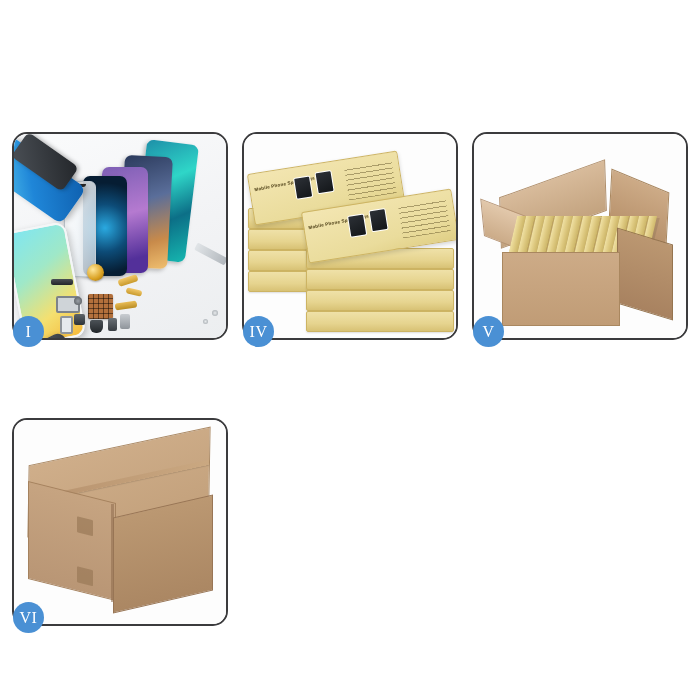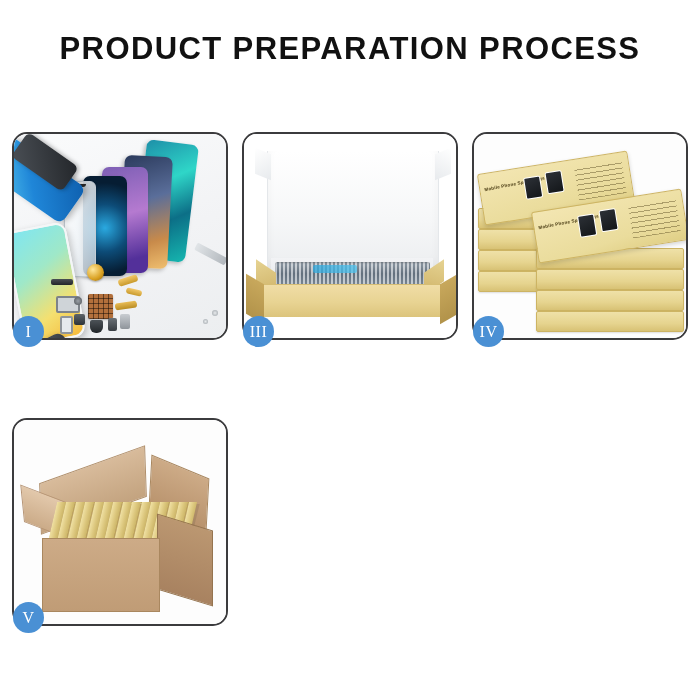--- a/index.html
+++ b/index.html
@@ -408,21 +408,20 @@
   }
   .c6-edge {
     position: absolute; left: 97px; top: 84px; width: 3px; height: 98px;
     background: #8e6c4d; opacity: .55;
   }
 </style>
 </head>
 <body>
 
 <div class="header">
-  <div class="title">PRODUCT PREPARATION PROCESS</div>
 </div>
 
 <div class="grid">
 
   <div class="panel">
     <div class="panel-inner p1">
       <div class="ph fan5"></div>
       <div class="ph fan4"></div>
       <div class="ph fan3"></div>
       <div class="ph fan2"></div>
@@ -445,31 +444,20 @@
       <div class="cmp bkt5"></div>
       <div class="cmp bkt6"></div>
       <div class="cmp bkt7"></div>
       <div class="cmp scr1"></div>
       <div class="cmp scr2"></div>
     </div>
     <div class="badge">I</div>
   </div>
 
 
-  <div class="panel">
-    <div class="panel-inner p3">
-      <div class="lid"></div>
-      <div class="tray-inner"></div>
-      <div class="contents"></div>
-      <div class="flap-l"></div>
-      <div class="flap-r"></div>
-      <div class="box-front"></div>
-    </div>
-    <div class="badge">III</div>
-  </div>
 
   <div class="panel">
     <div class="panel-inner p4">
       <div class="stack">
         <div class="sbox sL1"></div>
         <div class="sbox sL2"></div>
         <div class="sbox sL3"></div>
         <div class="sbox sL4"></div>
         <div class="sbox sR1"></div>
         <div class="sbox sR2"></div>
@@ -524,14 +512,26 @@
           <i style="left: 112.8px;"></i>
           <i style="left: 122.2px;"></i>
           <i style="left: 131.6px;"></i>
         </div>
       <div class="c5-side"></div>
       <div class="c5-front"></div>
     </div>
     <div class="badge">V</div>
   </div>
 
+  <div class="panel">
+    <div class="panel-inner p6">
+      <div class="c6-top"></div>
+      <div class="c6-left">
+        <i style="top:22px"></i>
+        <i style="top:72px"></i>
+      </div>
+      <div class="c6-edge"></div>
+      <div class="c6-right"></div>
+    </div>
+    <div class="badge">VI</div>
+  </div>
 
 </div>
 
 </body></html>

